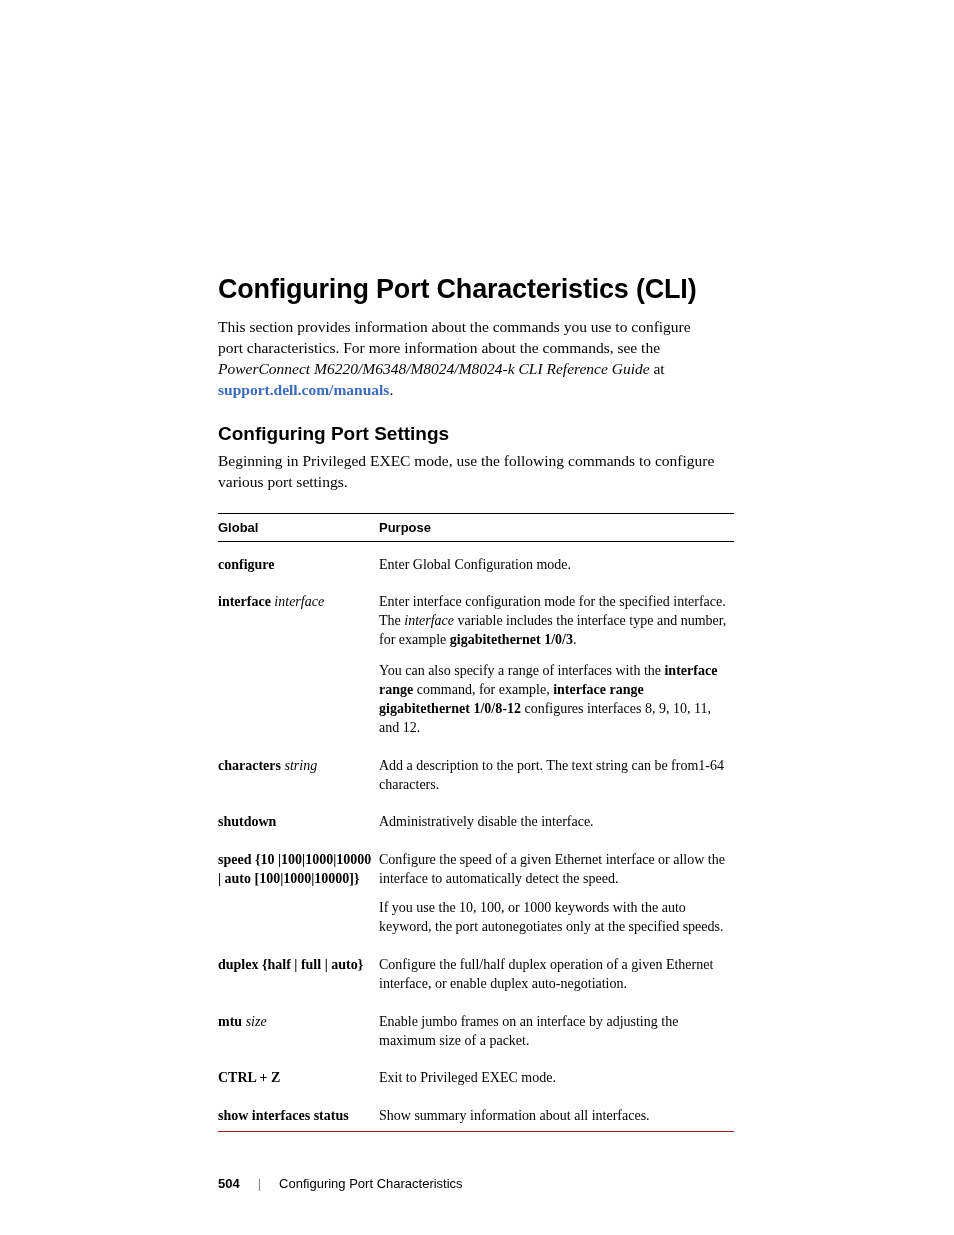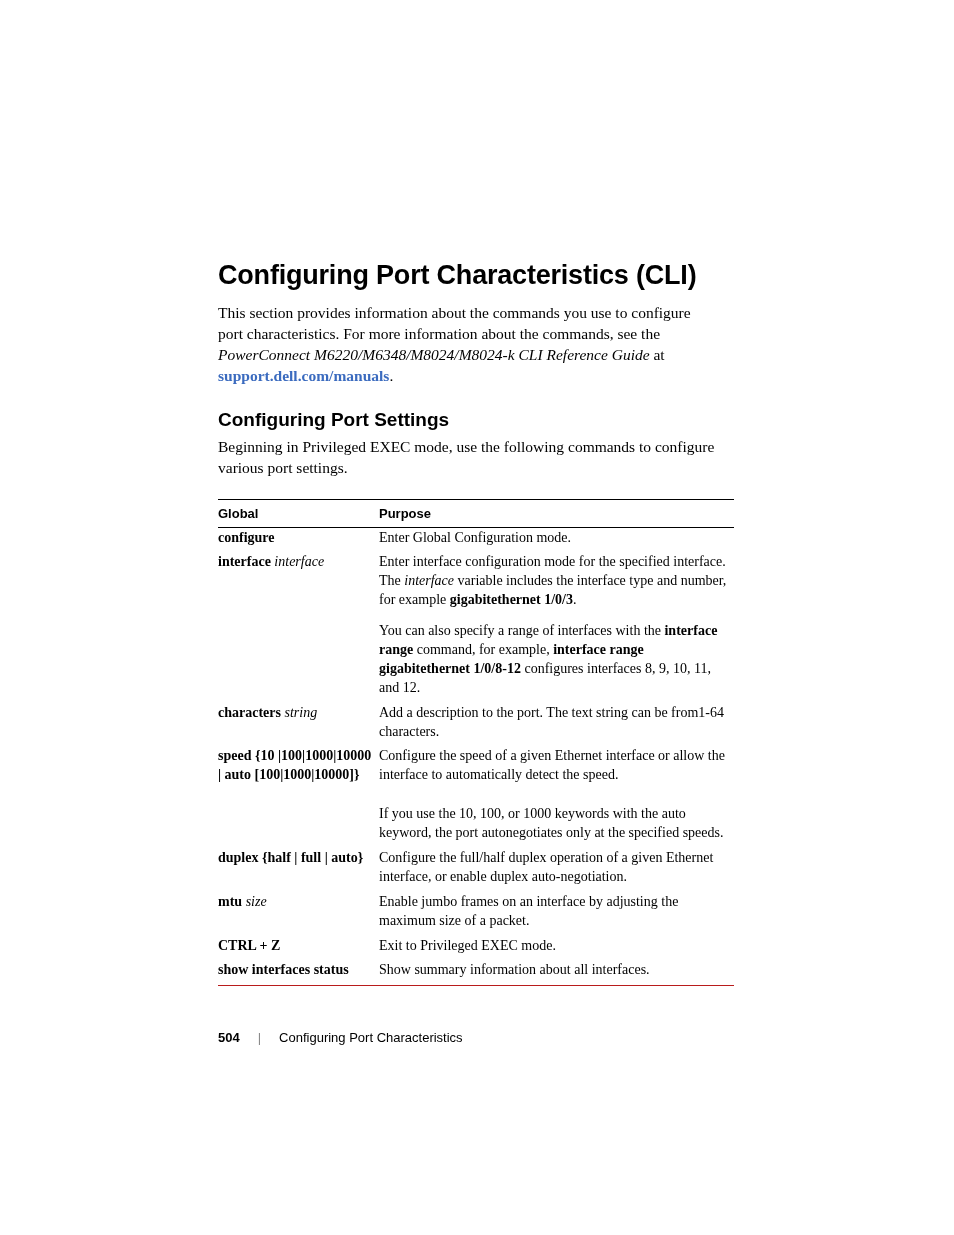--- a/index.html
+++ b/index.html
@@ -10,21 +10,21 @@
     color: #000;
     width: 954px;
   }
   .page {
     padding: 260px 220px 120px 218px;
   }
   h1 {
     font-family: 'Helvetica Neue', Arial, sans-serif;
     font-weight: 700;
     font-size: 27px;
-    margin: 0 0 12px 0;
+    margin: 14px 0 12px 0;
     letter-spacing: -0.2px;
   }
   p.body {
     font-size: 15.5px;
     line-height: 1.35;
     margin: 0 16px 14px 0;
   }
   .italic { font-style: italic; }
   .link {
     color: #3b6bbf;
@@ -47,21 +47,21 @@
     font-family: 'Helvetica Neue', Arial, sans-serif;
     font-weight: 700;
     font-size: 13px;
     text-align: left;
     padding: 6px 4px 6px 0;
     border-top: 1px solid #000;
     border-bottom: 1px solid #000;
   }
   table.cmd td {
     vertical-align: top;
-    padding: 1px 6px 5px 0;
+    padding: 14px 6px 5px 0;
     line-height: 1.35;
   }
   table.cmd tbody tr.last td {
     border-bottom: 1px solid #b91c1c;
   }
   .cmdcol {
     width: 155px;
     font-family: Georgia, serif;
   }
   .cmdcol .b { font-weight: 700; }
@@ -113,24 +113,28 @@
           <div style="margin-top:12px">
             <span>You can also specify a range of interfaces with the </span><span class="b">interface range</span><span> command, for example, </span><span class="b">interface range gigabitethernet 1/0/8-12</span><span> configures interfaces 8, 9, 10, 11, and 12.</span>
           </div>
         </td>
       </tr>
       <tr>
         <td class="cmdcol"><span class="b">characters</span> <span class="i">string</span></td>
         <td class="purpose">Add a description to the port. The text string can be from1-64 characters.</td>
       </tr>
       <tr>
+        <td class="cmdcol"><span class="b">shutdown</span></td>
+        <td class="purpose">Administratively disable the interface.</td>
+      </tr>
+      <tr>
         <td class="cmdcol"><span class="b">speed {10 |100|1000|10000 | auto [100|1000|10000]}</span></td>
         <td class="purpose">
           <div>Configure the speed of a given Ethernet interface or allow the interface to automatically detect the speed.</div>
-          <div style="margin-top:20px">If you use the 10, 100, or 1000 keywords with the auto keyword, the port autonegotiates only at the specified speeds.</div>
+          <div style="margin-top:10px">If you use the 10, 100, or 1000 keywords with the auto keyword, the port autonegotiates only at the specified speeds.</div>
         </td>
       </tr>
       <tr>
         <td class="cmdcol"><span class="b">duplex {half | full | auto}</span></td>
         <td class="purpose">Configure the full/half duplex operation of a given Ethernet interface, or enable duplex auto-negotiation.</td>
       </tr>
       <tr>
         <td class="cmdcol"><span class="b">mtu</span> <span class="i">size</span></td>
         <td class="purpose">Enable jumbo frames on an interface by adjusting the maximum size of a packet.</td>
       </tr>

